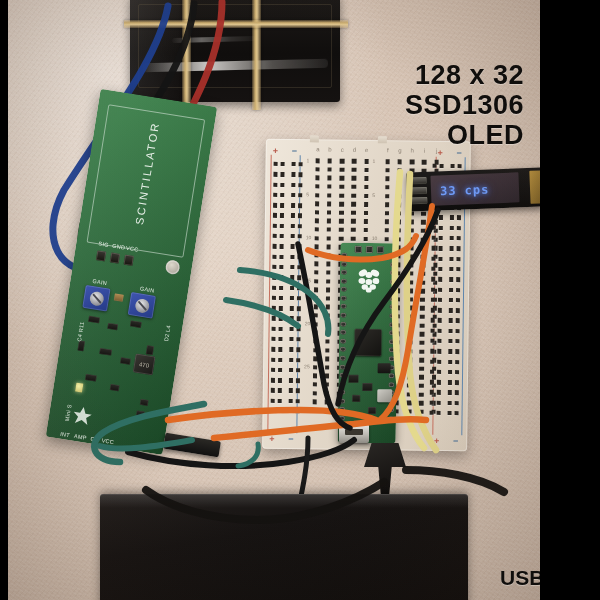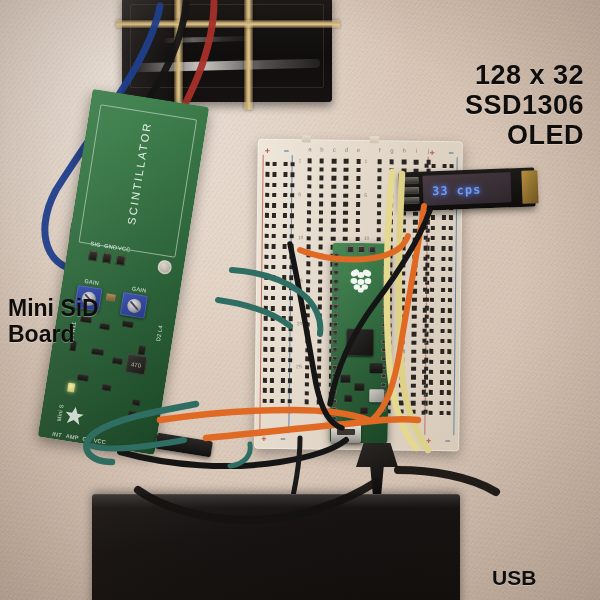--- a/index.html
+++ b/index.html
@@ -4,23 +4,24 @@
 <title>Mini SiD Scintillation Detector Photo</title>
 <style>
   * { box-sizing: border-box; }
   html, body {
     margin: 0; padding: 0;
     background: #000;
     font-family: "Liberation Sans", sans-serif;
   }
   #scene {
     position: relative;
-    width: 600px; height: 600px;
+    width: 532px; height: 600px;
     overflow: hidden;
     background: #ffffff;
+    margin-left: 8px;
   }
 
   
   .bg {
     position: absolute; inset: 0;
     background:
       radial-gradient(circle at 18% 12%, rgba(255,252,248,.55), rgba(255,252,248,0) 42%),
       radial-gradient(circle at 82% 78%, rgba(196,176,160,.40), rgba(196,176,160,0) 48%),
       radial-gradient(circle at 50% 50%, #e3d2c3 0%, #d6c3b3 60%, #c8b4a4 100%);
   }
@@ -1149,17 +1150,15 @@
       <path d="M376 482 C 348 500, 300 520, 250 520 C 200 520, 160 506, 138 490" stroke="#141210" stroke-width="8" stroke-linecap="round" opacity=".95"></path>
       <path d="M398 470 C 430 470, 470 476, 496 492" stroke="#141210" stroke-width="8" stroke-linecap="round" opacity=".95"></path>
     </svg>
   </div>
 
   <div class="vignette"></div>
 
   <div class="annot" id="annot-oled">128 x 32
 SSD1306
 OLED</div>
-  <div class="annot" id="annot-sid">Mini SiD
-Board</div>
   <div class="annot" id="annot-usb">USB</div>
 
 </div>
 
 </body></html>

